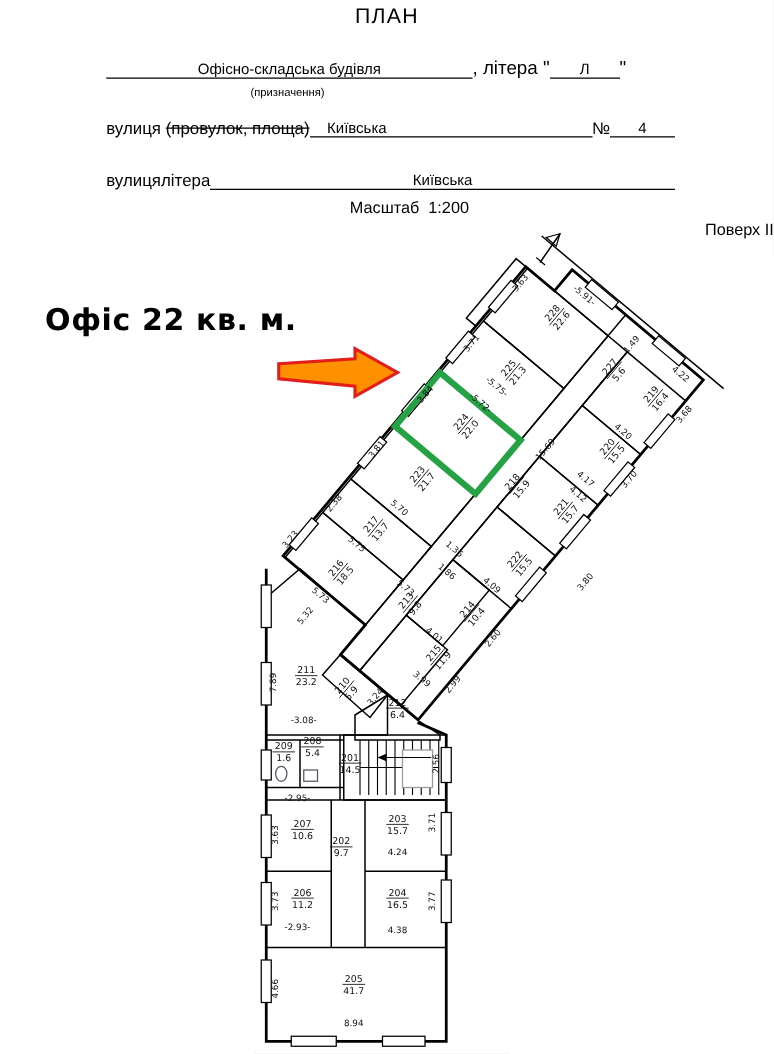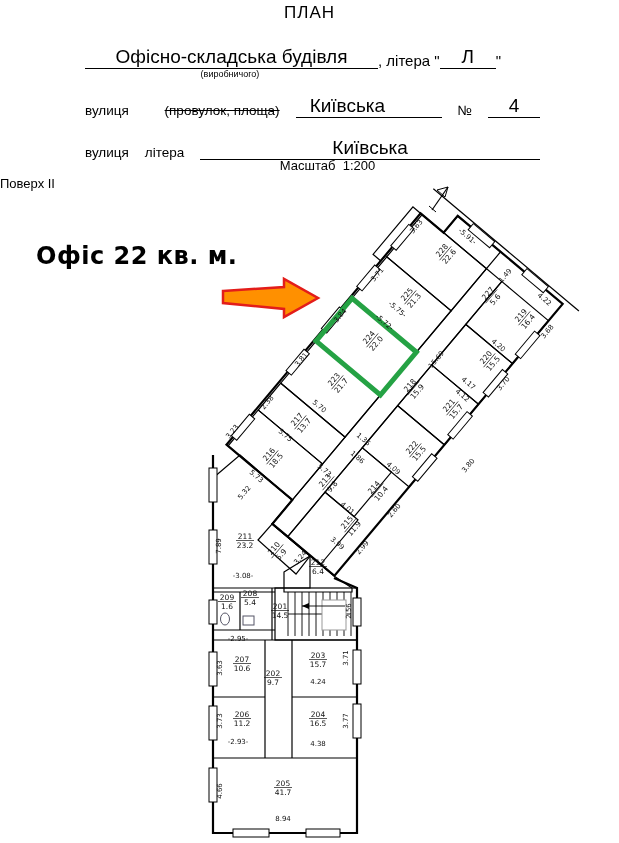--- a/index.html
+++ b/index.html
@@ -3,26 +3,26 @@
 <meta charset="utf-8">
 <style>
   html,body{margin:0;padding:0;background:#e9e9e9;}
   #page{position:relative;width:619px;height:843px;background:#fff;overflow:hidden;
         font-family:"Liberation Sans",sans-serif;color:#000;text-decoration:underline;}
   .abs{position:absolute;}
   
   .t1{left:0;right:0;top:3px;text-align:center;font-size:17px;letter-spacing:1px;}
   .t2{left:0;right:0;top:21px;text-align:center;font-size:17px;}
   .row3{left:85px;top:46px;width:450px;display:flex;align-items:flex-end;font-size:15px;}
-  .uline{border-bottom:1.3px solid #000;text-align:center;font-size:19px;padding:0 4px;}
+  .uline{border-bottom:1.3px solid #000;text-align:center;font-size:12px;padding:0 4px;}
   .note{left:170px;top:69px;width:120px;text-align:center;font-size:9px;}
-  .frow{display:flex;align-items:flex-end;font-size:13.5px;gap:16px;}
+  .frow{display:flex;align-items:flex-end;font-size:13.5px;}
   .strike{text-decoration:line-through;}
   .scale{left:0;right:0;top:158px;text-align:center;font-size:13px;margin-left:36px;}
-  .floor{left:0;right:0;top:176px;text-align:left;font-size:13px;}
+  .floor{left:0;right:0;top:176px;text-align:right;font-size:13px;}
   
   .callout{left:36px;top:242px;font-size:24px;font-weight:bold;font-family:"DejaVu Sans",sans-serif;letter-spacing:.5px;text-align:center;}
   
   svg{position:absolute;left:0;top:0;}
   .w2{fill:none;stroke:#000;stroke-width:2.2;}
   .w1{fill:none;stroke:#000;stroke-width:1.2;}
   .wh{fill:none;stroke:#000;stroke-width:.9;}
   .win{fill:#fff;stroke:#000;stroke-width:1;}
   .fix{fill:none;stroke:#556;stroke-width:1;}
   .rl{font:7.5px "DejaVu Sans",sans-serif;fill:#111;}
@@ -34,21 +34,21 @@
 <div id="page">
 
   <div class="abs t1">ПЛАН</div>
 
   <div class="abs row3">
     <span class="uline" style="width:285px;">Офісно-складська будівля</span>
     <span>, літера "</span>
     <span class="uline" style="width:48px;">Л</span>
     <span>"</span>
   </div>
-  <div class="abs note">(виробничого)</div>
+  <div class="abs note">(призначення)</div>
 
   <div class="abs frow" style="left:85px;top:95px;width:455px;">
     <span>вулиця</span>&nbsp;
     <span class="strike">(провулок, площа)</span>
     <span class="uline" style="flex:1;text-align:left;padding-left:14px;">Київська</span>
     <span>№</span>
     <span class="uline" style="width:44px;">4</span>
   </div>
 
 

